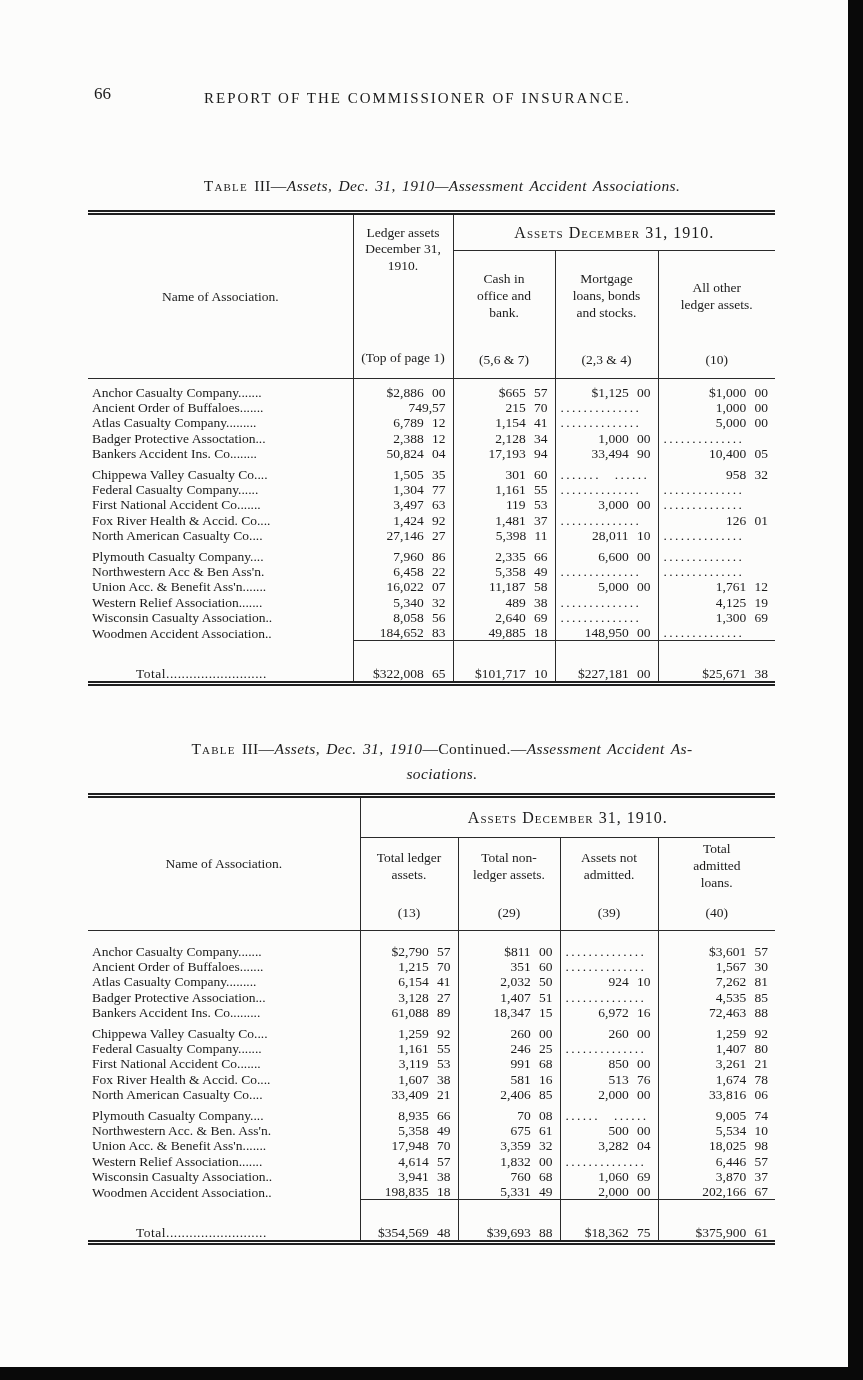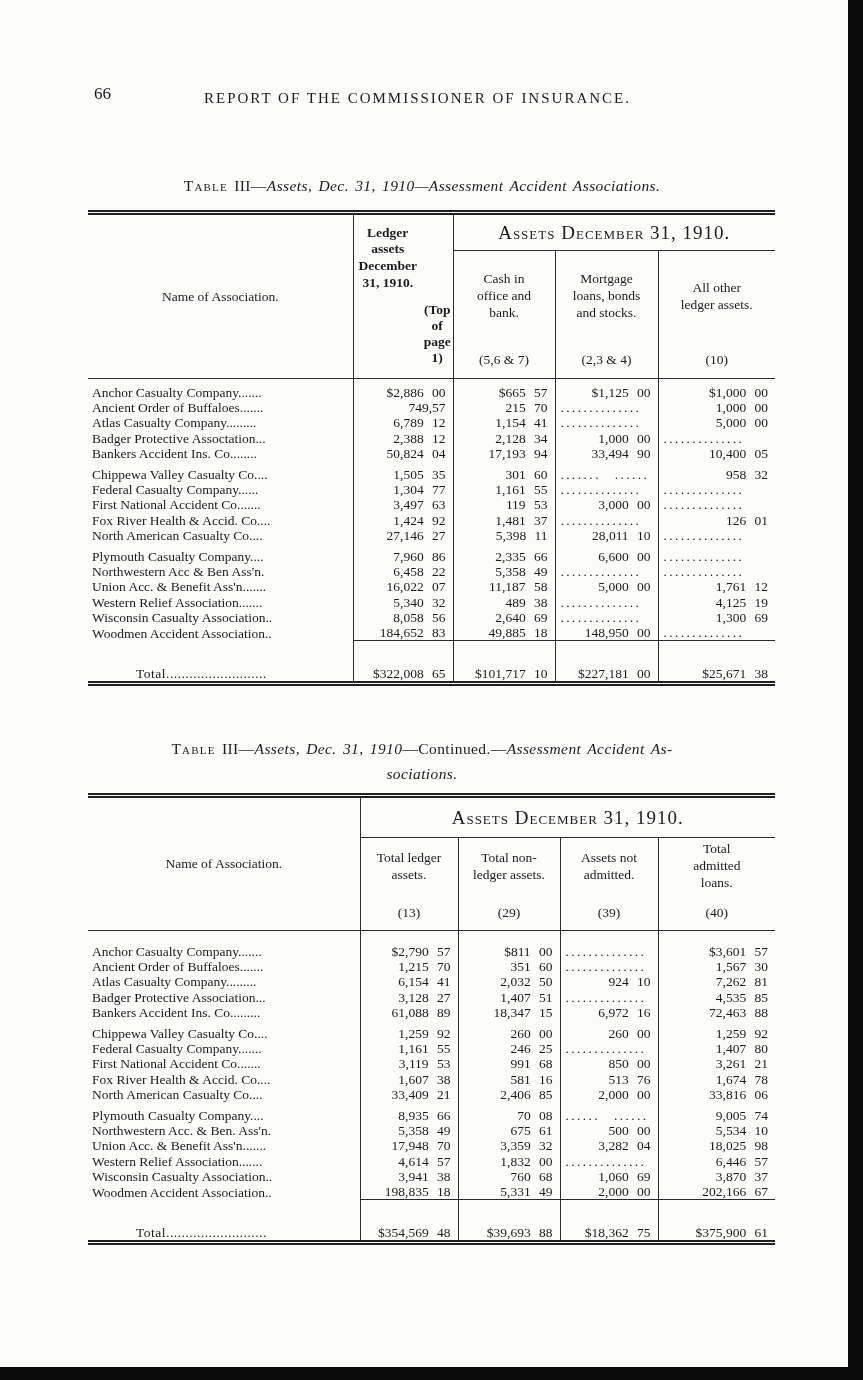--- a/index.html
+++ b/index.html
@@ -8,49 +8,49 @@
     background:#fcfcfb;color:#1b1b1b;
     font-family:"Liberation Serif","DejaVu Serif",serif;
   }
   .scan-edge-right{position:absolute;top:0;right:0;width:15px;height:1380px;background:#090909;}
   .scan-edge-bottom{position:absolute;left:0;bottom:0;width:863px;height:13px;background:#090909;}
 
   .page-number{position:absolute;left:94px;top:84px;font-size:17px;}
   .running-header{position:absolute;left:60px;top:90px;width:715px;text-align:center;
     font-size:15px;letter-spacing:2px;}
 
-  .tbl-title{position:absolute;left:62px;width:720px;text-align:center;font-size:15.5px;
+  .tbl-title{position:absolute;left:82px;width:720px;text-align:center;font-size:15.5px;
     letter-spacing:.4px;word-spacing:2px;}
   #title1{top:177px;}
   #title2{top:737px;line-height:1.6;}
   .sc{font-variant:small-caps;letter-spacing:1.2px;}
   .tbl-title i{font-family:"Liberation Serif","DejaVu Serif",serif;}
 
   table.tbl{
     position:absolute;left:88px;width:687px;table-layout:fixed;
     border-collapse:collapse;
     border-top:5px double #202020;border-bottom:5px double #202020;
     font-size:13.5px;
   }
   #table1{top:210px;}
   #table2{top:793px;}
 
   .tbl th{font-weight:normal;text-align:center;vertical-align:middle;padding:0;}
   .tbl .bl{border-left:1px solid #2a2a2a;}
   .tbl thead tr:last-child th, .tbl thead th[rowspan]{border-bottom:1px solid #2a2a2a;}
-  .group-h{border-bottom:1px solid #2a2a2a;font-variant:small-caps;letter-spacing:1px;font-size:19px;}
+  .group-h{border-bottom:1px solid #2a2a2a;font-variant:small-caps;letter-spacing:1px;font-size:16px;}
   #table1 .h-top{height:38px;}
   #table1 .h-sub{height:92px;}
   #table1 .h-ref{height:36px;}
   #table2 .h-top{height:42px;}
   #table2 .h-sub{height:58px;}
   #table2 .h-ref{height:35px;}
   .sub-inner{max-width:74px;margin:0 auto;line-height:1.25;}
   #table2 .sub-inner{max-width:72px;}
-  .ledger-inner{height:156px;display:flex;justify-content:center;font-weight:bold;}
+  .ledger-inner{height:156px;display:flex;flex-direction:column;justify-content:center;}
   .ledger-inner .top{max-width:86px;margin:6px auto 0;line-height:1.25;}
   .ledger-inner .note{margin-top:auto;padding-bottom:8px;line-height:1.2;}
 
   .tbl td{padding:0;line-height:15.2px;vertical-align:bottom;}
   td.c-name{text-align:left;padding-left:4px;white-space:nowrap;overflow:hidden;}
   td.c-amt{text-align:right;padding-right:7px;white-space:nowrap;word-spacing:5px;}
   td.c-amt.dots{text-align:left;padding-left:5px;letter-spacing:2.4px;word-spacing:8px;}
   tr.group-start td{padding-top:6px;margin-left:37px;}
   tbody.pad-first tr:first-child td{padding-top:13px;}
   tbody tr:first-child td{padding-top:6px;}

